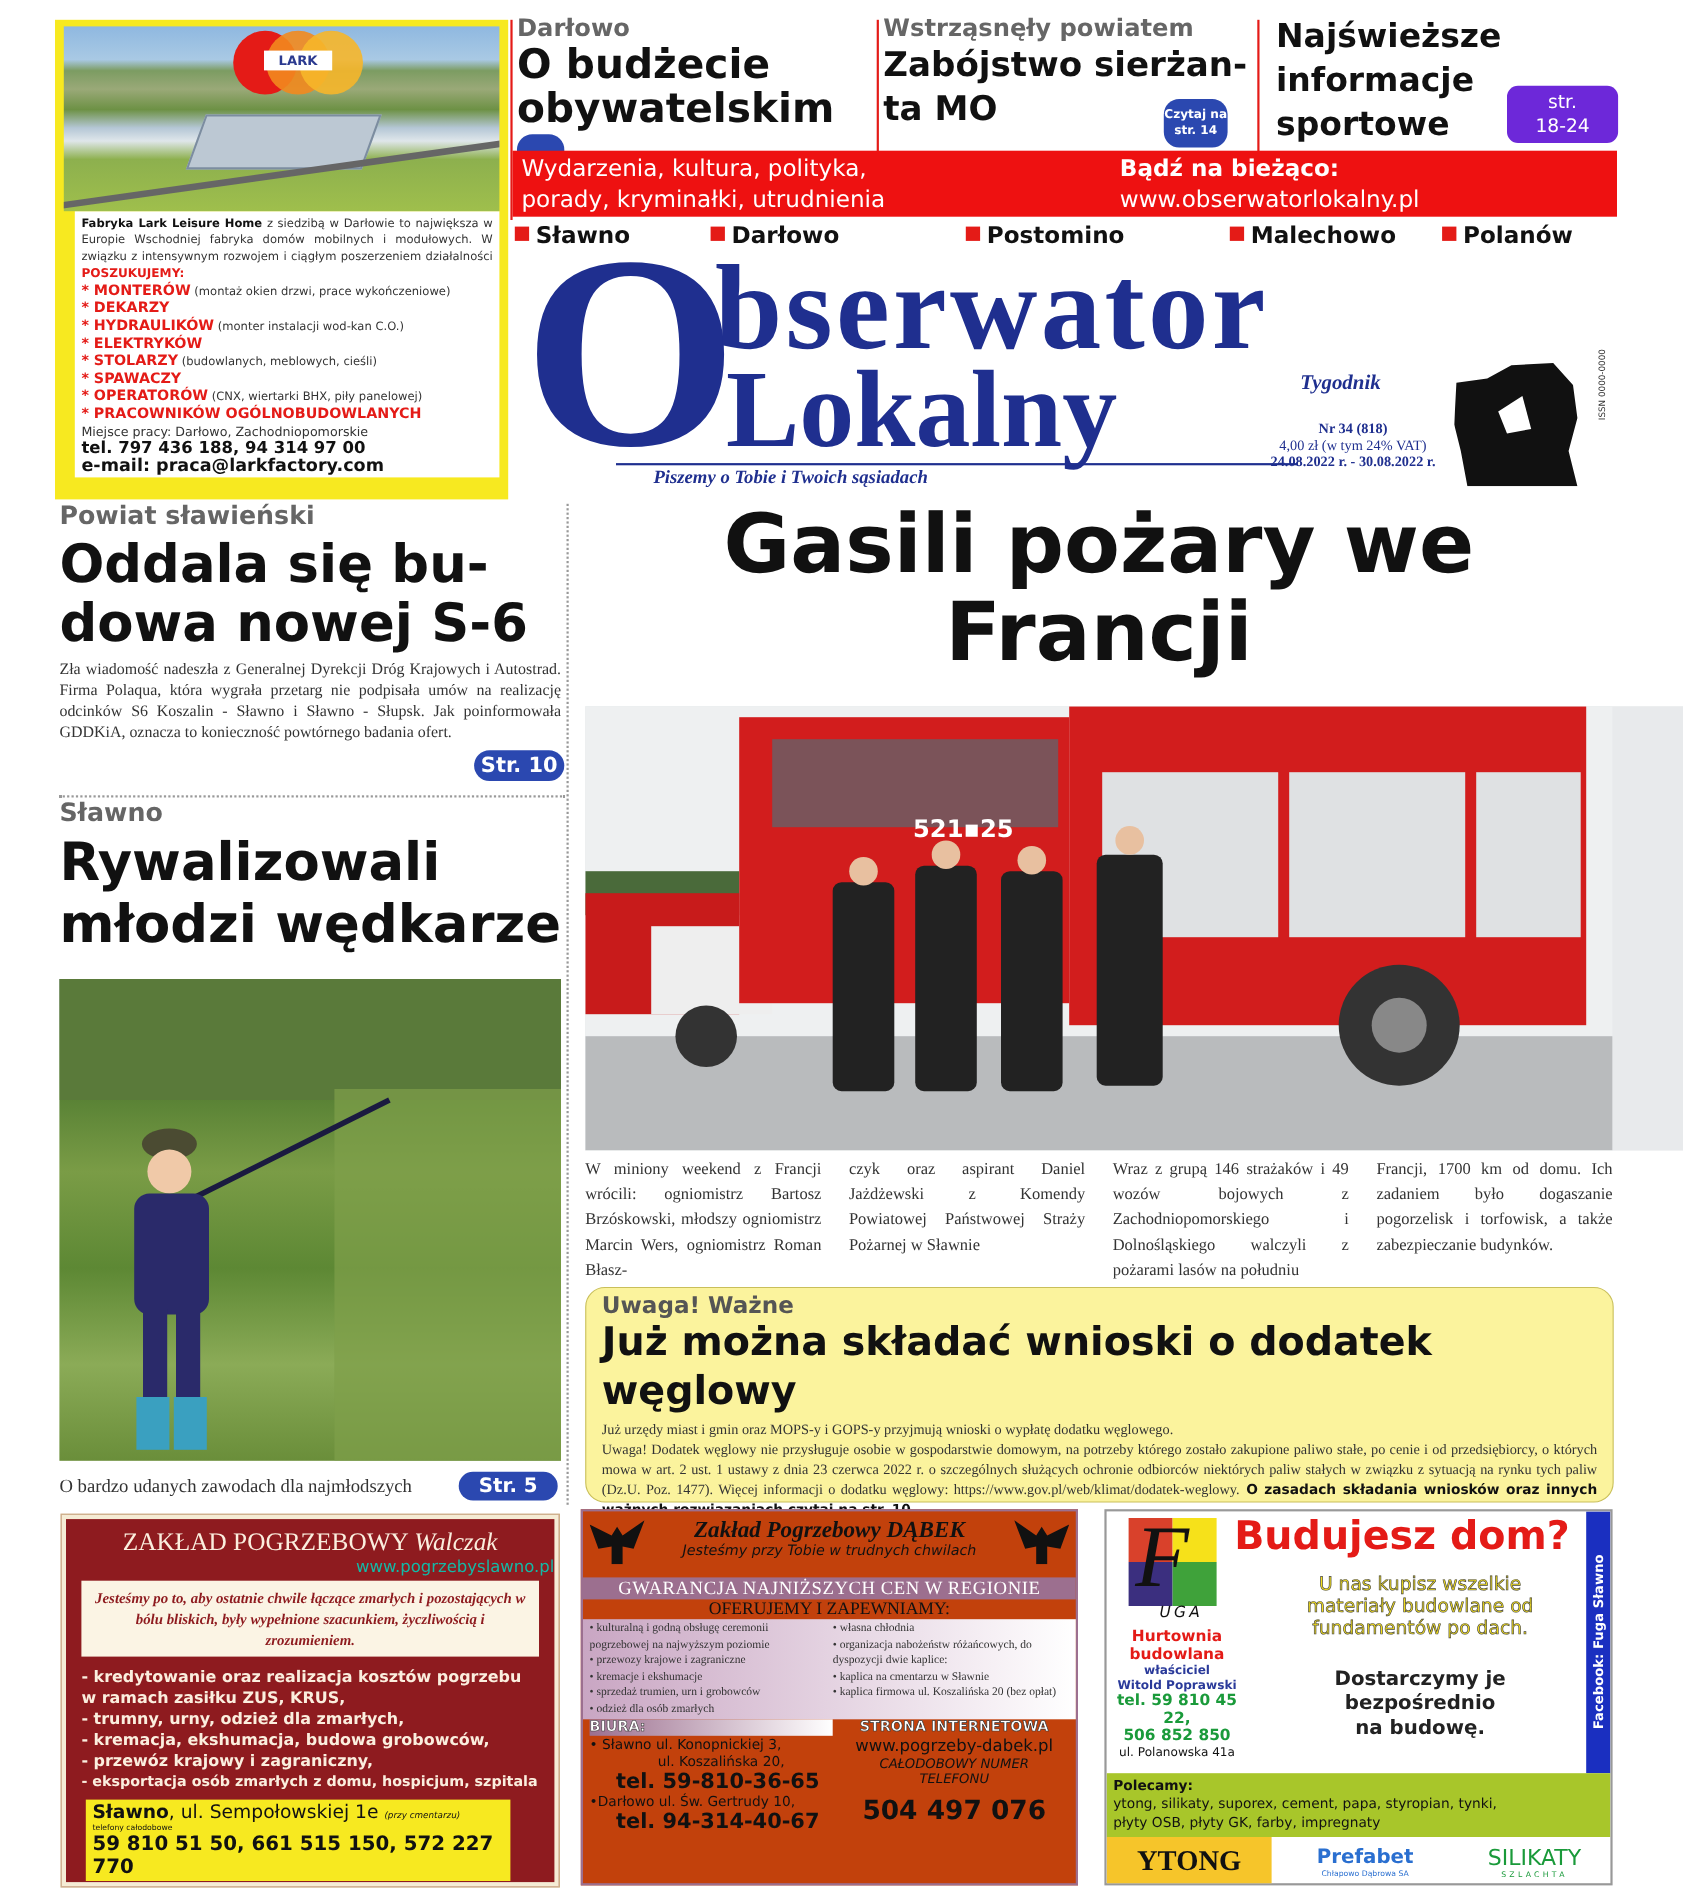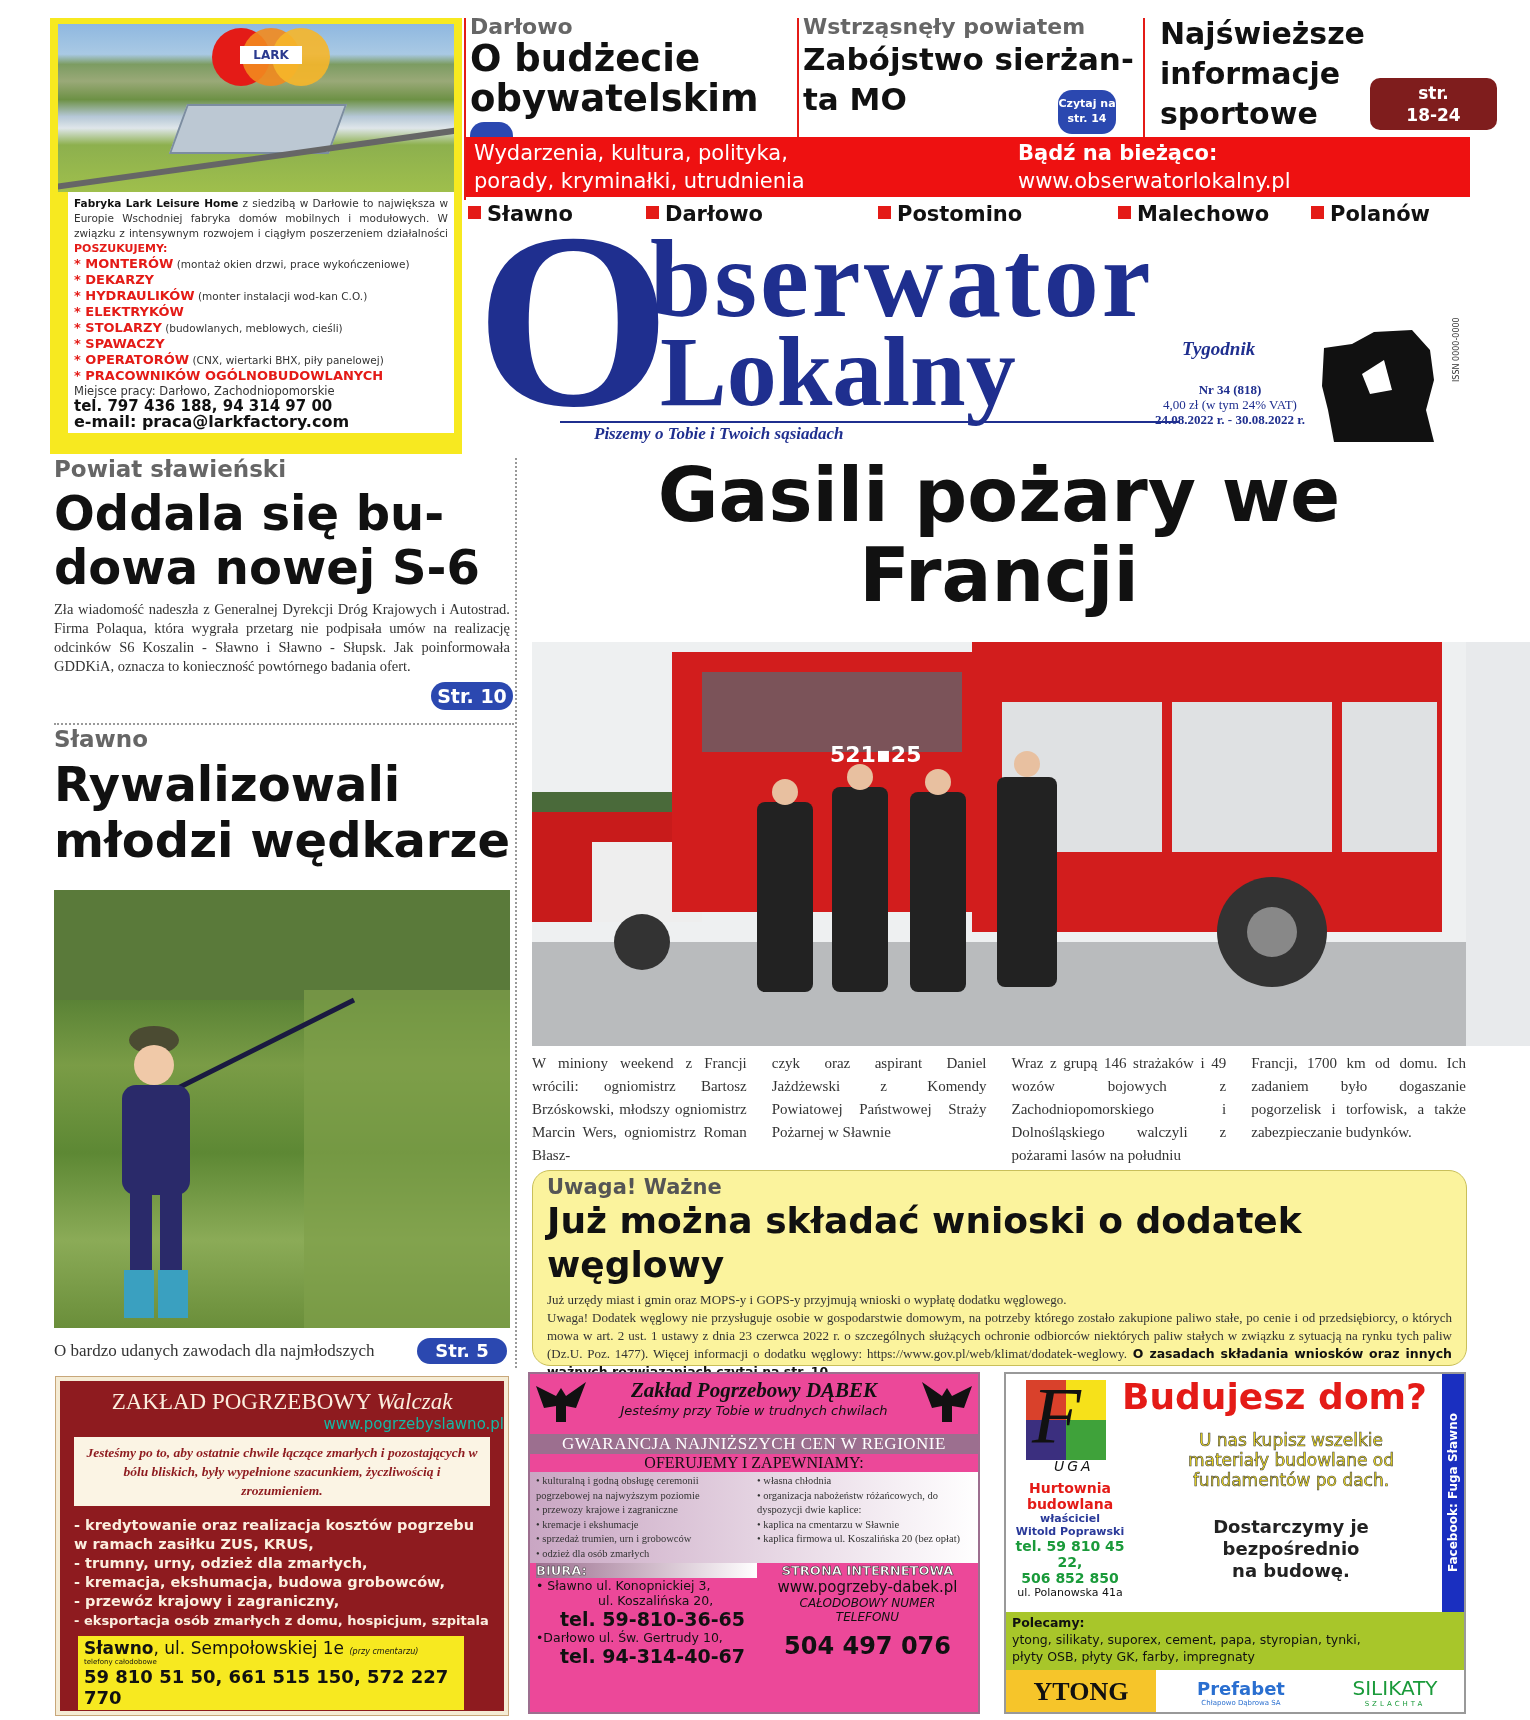--- a/index.html
+++ b/index.html
@@ -42,21 +42,21 @@
 #fish{left:54px;top:890px;width:456px;height:438px;background:linear-gradient(180deg,#3c5e2a 0%,#4f7a30 20%,#7a9c46 40%,#5d8834 60%,#8bab57 80%,#6a8e3a 100%);overflow:hidden}
 
 
 #fire{left:532px;top:642px;width:1014px;height:404px;background:#e8eaec;overflow:hidden}
 
 
 #uwaga{left:532px;top:1170px;width:935px;height:196px;background:#fbf39d;border:1px solid #c9bf5a;border-radius:18px;padding:4px 14px}
 
 
 #walczak{left:56px;top:1377px;width:452px;height:338px;background:#8e1b1f;border:4px solid #f5ecd5;outline:1px solid #c8a77a}
-#dabek{left:528px;top:1372px;width:452px;height:342px;border:2px solid #9c6f8f;background:#ec4899}
+#dabek{left:528px;top:1372px;width:452px;height:342px;border:2px solid #9c6f8f;background:#c2410c}
 #fuga{left:1004px;top:1372px;width:462px;height:342px;border:2px solid #999;background:#fff;overflow:hidden}
 </style>
 </head>
 <body>
 
 <div id="lark" class="abs">
   <div class="photo">
     <div class="bld"></div>
     <div class="road"></div>
     <div class="logo">
@@ -107,21 +107,21 @@
       <div>str. 14</div>
   </div>
 </div>
 
 <div class="abs" style="left:1160px;top:14px;width:310px">
   <div class="hl" style="font-size:30px;line-height:40px">
     <div>Najświeższe</div>
     <div>informacje</div>
     <div>sportowe</div>
   </div>
-  <div class="abs" style="left:210px;top:64px;width:127px;height:52px;background:#7f1d1d;border-radius:10px;color:#fff;font-weight:bold;font-size:17px;text-align:center;line-height:22px;padding-top:4px">
+  <div class="abs" style="left:210px;top:64px;width:101px;height:52px;background:#6d28d9;border-radius:10px;color:#fff;font-weight:normal;font-size:17px;text-align:center;line-height:22px;padding-top:4px">
     <div>str.</div>
       <div>18-24</div>
   </div>
 </div>
 
 <div id="redbar" class="abs">
   <div class="abs" style="left:8px;top:2px;font-size:21px;line-height:28px">
     <div>Wydarzenia, kultura, polityka,</div>
       <div>porady, kryminałki, utrudnienia</div>
   </div>

